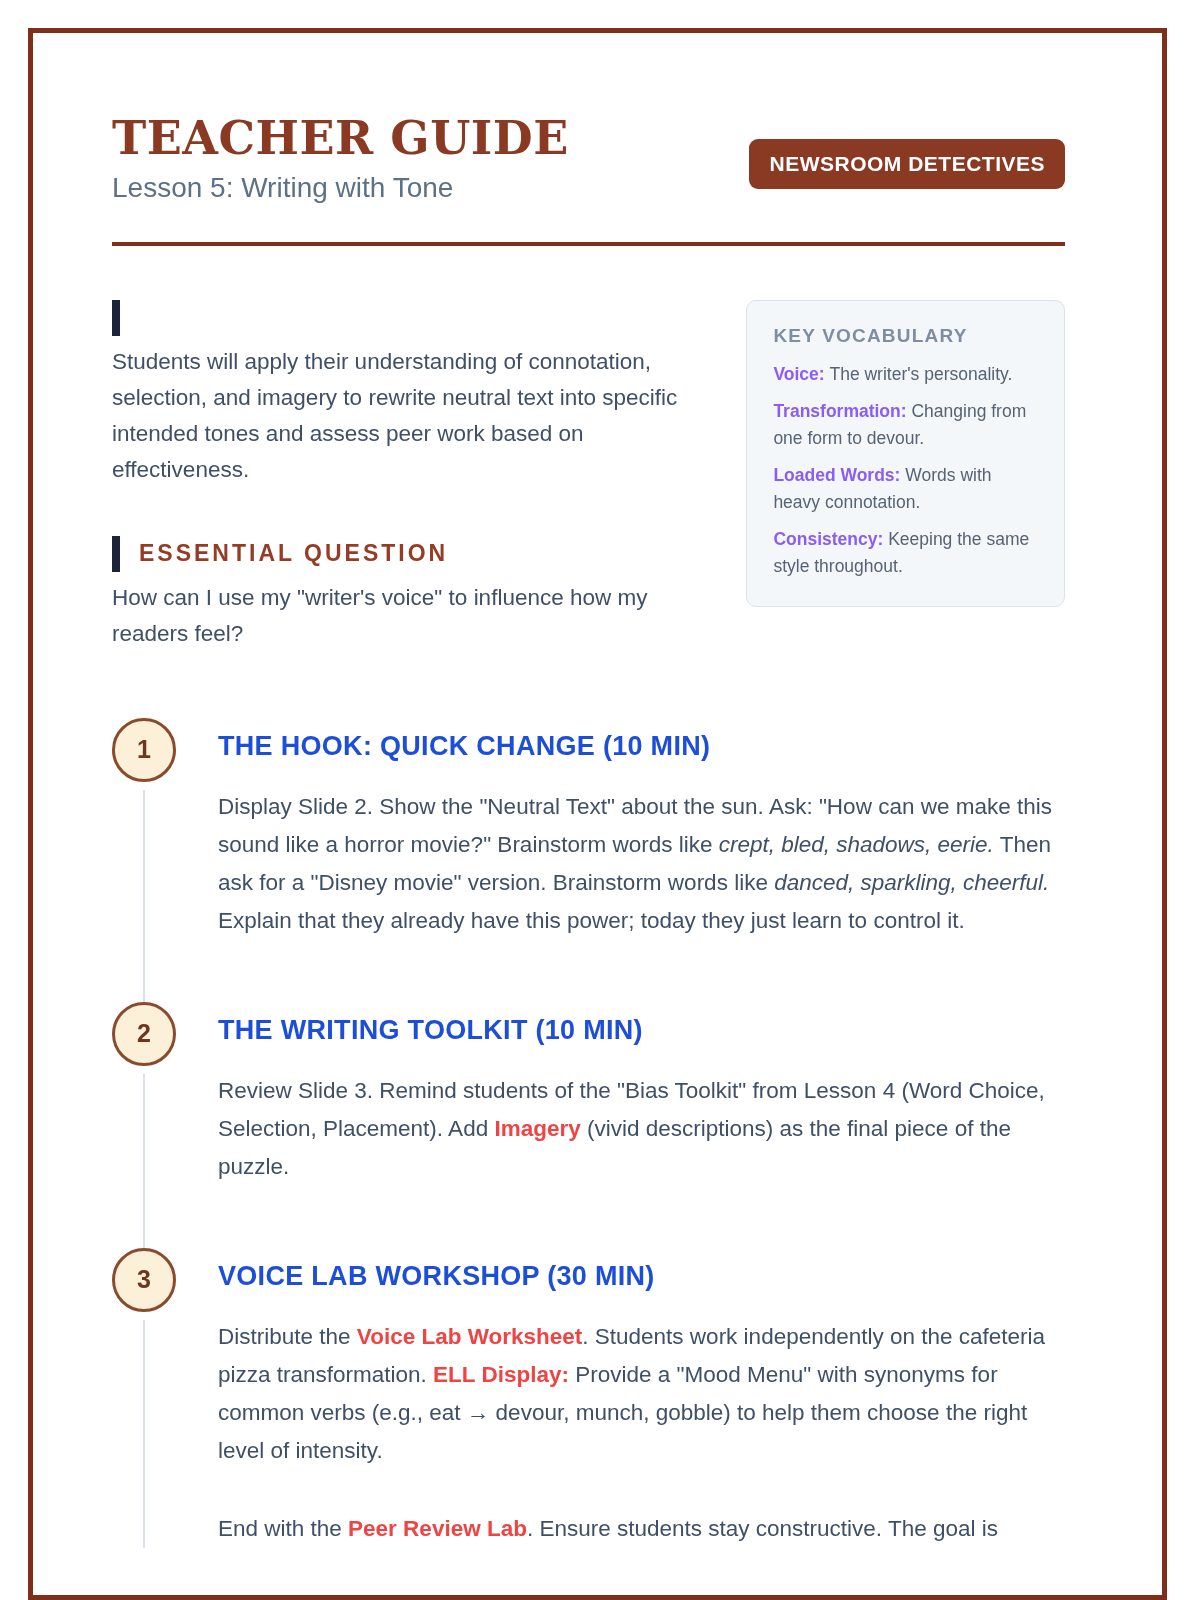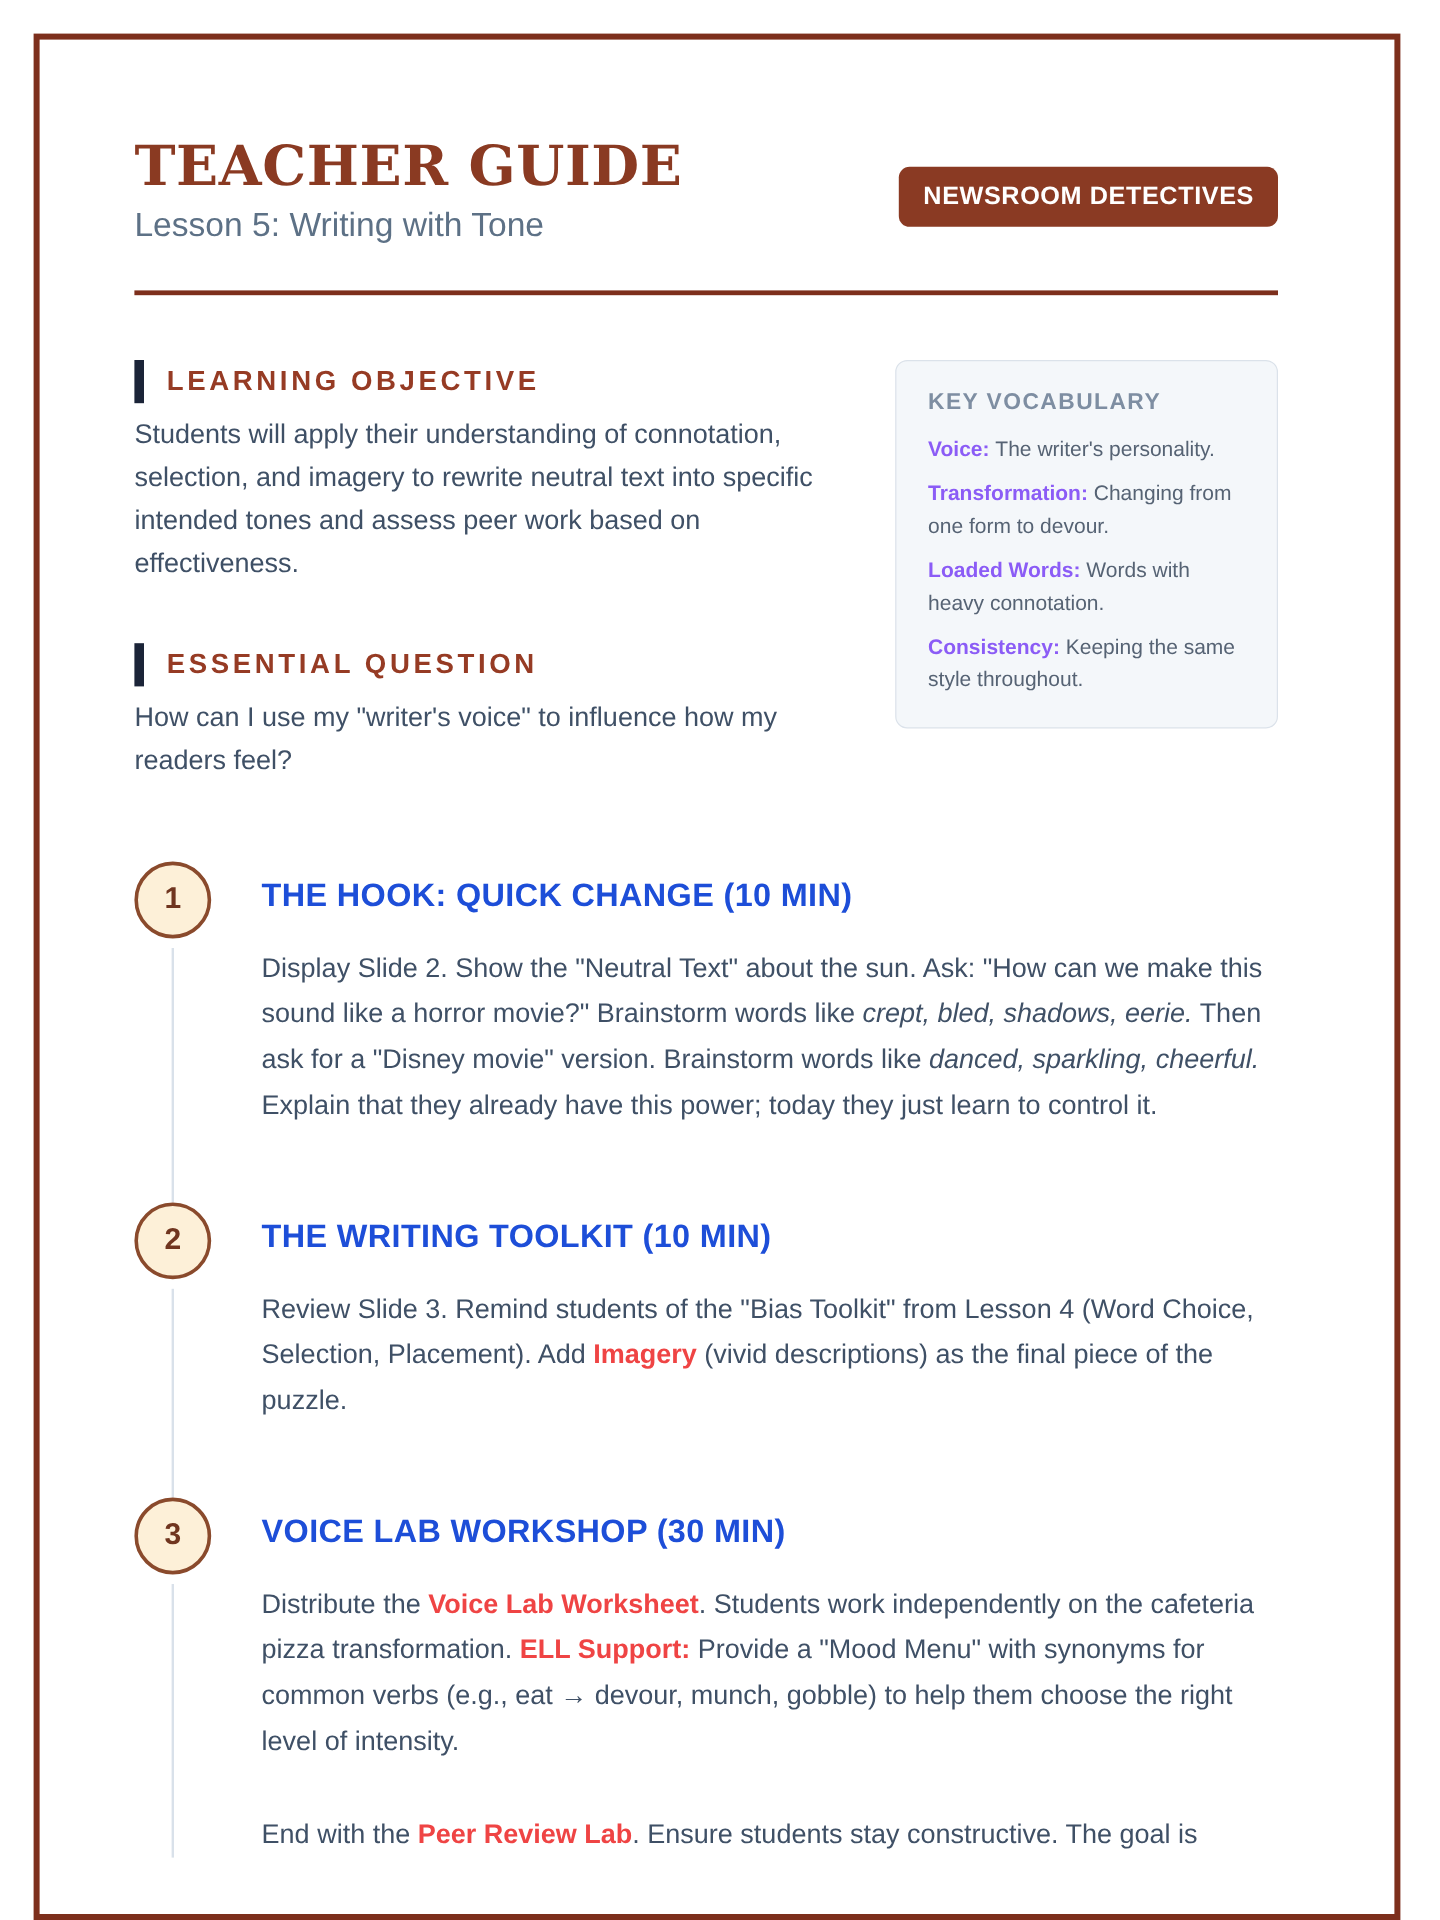--- a/index.html
+++ b/index.html
@@ -190,21 +190,20 @@
       </div>
       <div class="badge">NEWSROOM DETECTIVES</div>
     </div>
 
     <div class="rule"></div>
 
     <div class="main-cols">
       <div class="left-col">
         <div class="sec-head">
           <span class="sec-bar"></span>
-          <h2 class="sec-title">LEARNING OBJECTIVE</h2>
         </div>
         <p class="body-text">Students will apply their understanding of connotation, selection, and imagery to rewrite neutral text into specific intended tones and assess peer work based on effectiveness.</p>
 
         <div class="sec-head">
           <span class="sec-bar"></span>
           <h2 class="sec-title">ESSENTIAL QUESTION</h2>
         </div>
         <p class="body-text">How can I use my "writer's voice" to influence how my readers feel?</p>
       </div>
 
@@ -245,20 +244,20 @@
           </div>
   </section>
 
   <section class="step">
     <div class="step-rail">
       <div class="step-num">3</div>
       <div class="step-line"></div>
     </div>
     <div class="step-body">
       <h2 class="step-heading">VOICE LAB WORKSHOP (30 MIN)</h2>
-    <p class="step-text"><span>Distribute the </span><span class="bd">Voice Lab Worksheet</span><span>. Students work independently on the cafeteria pizza transformation. </span><span class="bd">ELL Support:</span><span> Provide a "Mood Menu" with synonyms for common verbs (e.g., eat → devour, munch, gobble) to help them choose the right level of intensity.</span></p>
+    <p class="step-text"><span>Distribute the </span><span class="bd">Voice Lab Worksheet</span><span>. Students work independently on the cafeteria pizza transformation. </span><span class="bd">ELL Display:</span><span> Provide a "Mood Menu" with synonyms for common verbs (e.g., eat → devour, munch, gobble) to help them choose the right level of intensity.</span></p>
             <p class="step-text"><span>End with the </span><span class="bd">Peer Review Lab</span><span>. Ensure students stay constructive. The goal is</span></p>
           </div>
   </section>
 </div>
 
   </div>
 </div>
 
 </body></html>

